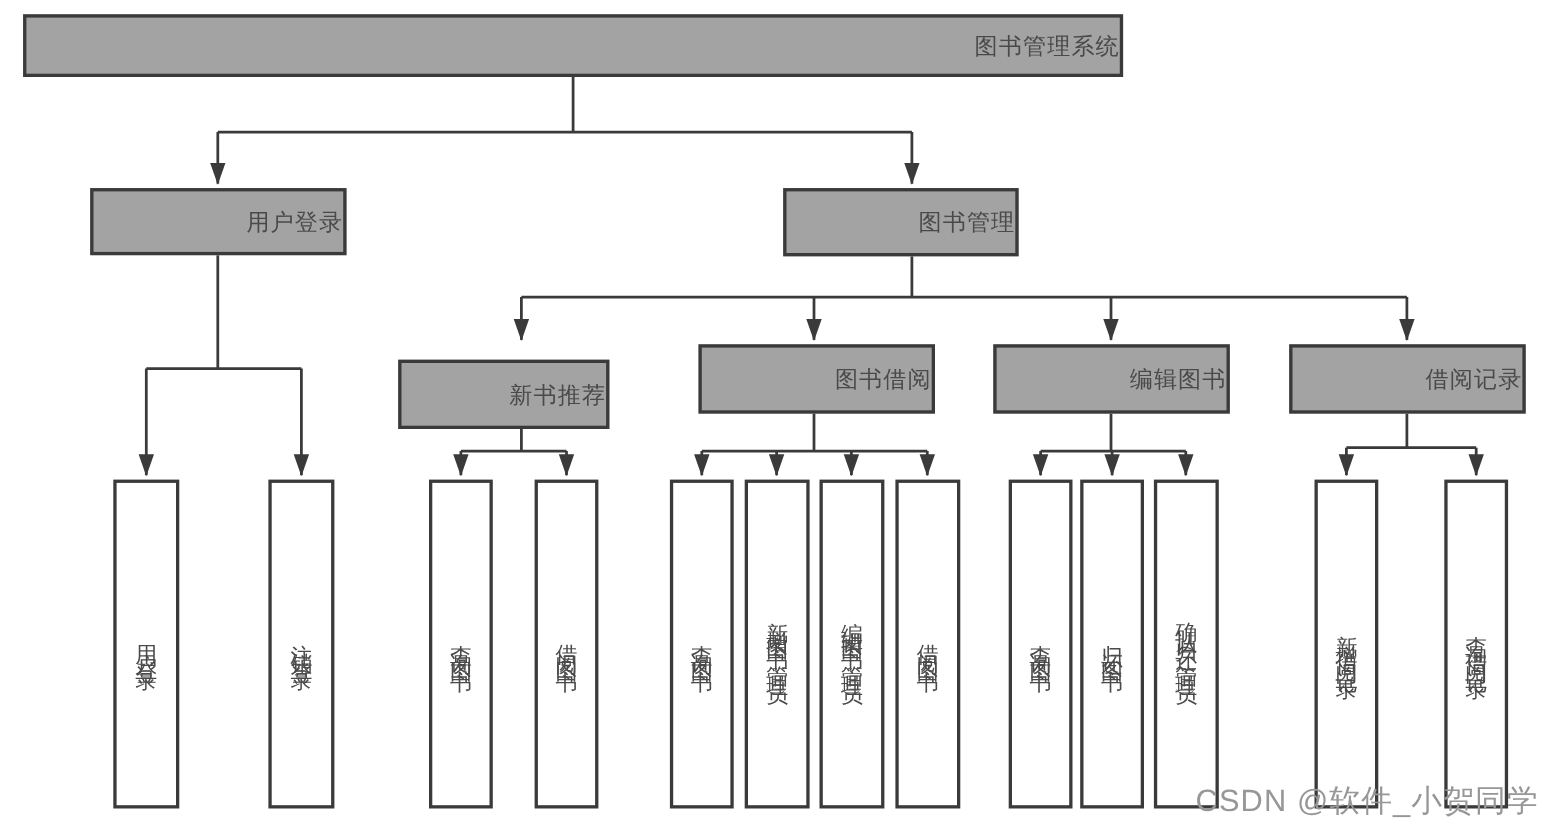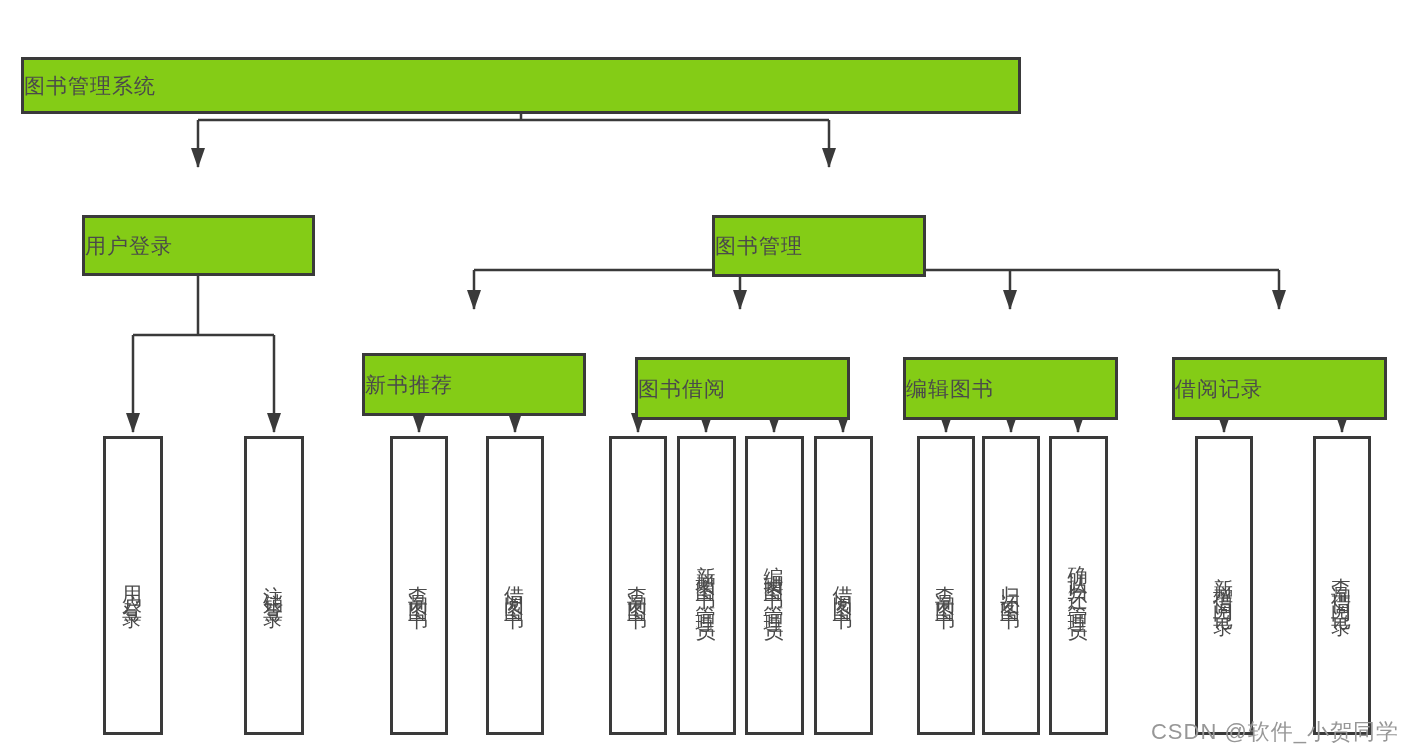--- a/index.html
+++ b/index.html
@@ -16,27 +16,26 @@
     overflow: hidden;
   }
   #wires {
     position: absolute;
     left: 0; top: 0;
     z-index: 0;
   }
   .node {
     position: absolute;
     box-sizing: border-box;
-    background: #84cc16;
+    background: #a3a3a3;
     border: 3px solid #3a3a3a;
     display: flex;
     align-items: center;
-    justify-content: flex-start;
+    justify-content: flex-end;
     z-index: 1;
-    margin-top: 44px;
   }
   .node .lbl {
     font-size: 21px;
     color: #4a4a4a;
     letter-spacing: 1px;
     white-space: nowrap;
   }
   .leaf {
     position: absolute;
     top: 436px;
@@ -54,21 +53,21 @@
     text-orientation: mixed;
     font-size: 20px;
     letter-spacing: 8px;
     color: #4a4a4a;
     white-space: nowrap;
   }
   #watermark {
     position: absolute;
     right: 6px;
     bottom: 0px;
-    font-size: 22px;
+    font-size: 28px;
     color: #979797;
     z-index: 2;
     letter-spacing: 1px;
     white-space: nowrap;
   }
 </style>
 </head>
 <body>
 
 <div id="stage">
@@ -120,21 +119,21 @@
     <span class="lbl">图书管理系统</span>
   </div>
 
   <div class="node" style="left:82px;top:171px;width:233px;height:61px">
     <span class="lbl">用户登录</span>
   </div>
   <div class="node" style="left:712px;top:171px;width:214px;height:62px">
     <span class="lbl">图书管理</span>
   </div>
 
-  <div class="node" style="left:362px;top:309px;width:224px;height:63px">
+  <div class="node" style="left:362px;top:327px;width:192px;height:63px">
     <span class="lbl">新书推荐</span>
   </div>
   <div class="node" style="left:635px;top:313px;width:215px;height:63px">
     <span class="lbl">图书借阅</span>
   </div>
   <div class="node" style="left:903px;top:313px;width:215px;height:63px">
     <span class="lbl">编辑图书</span>
   </div>
   <div class="node" style="left:1172px;top:313px;width:215px;height:63px">
     <span class="lbl">借阅记录</span>

